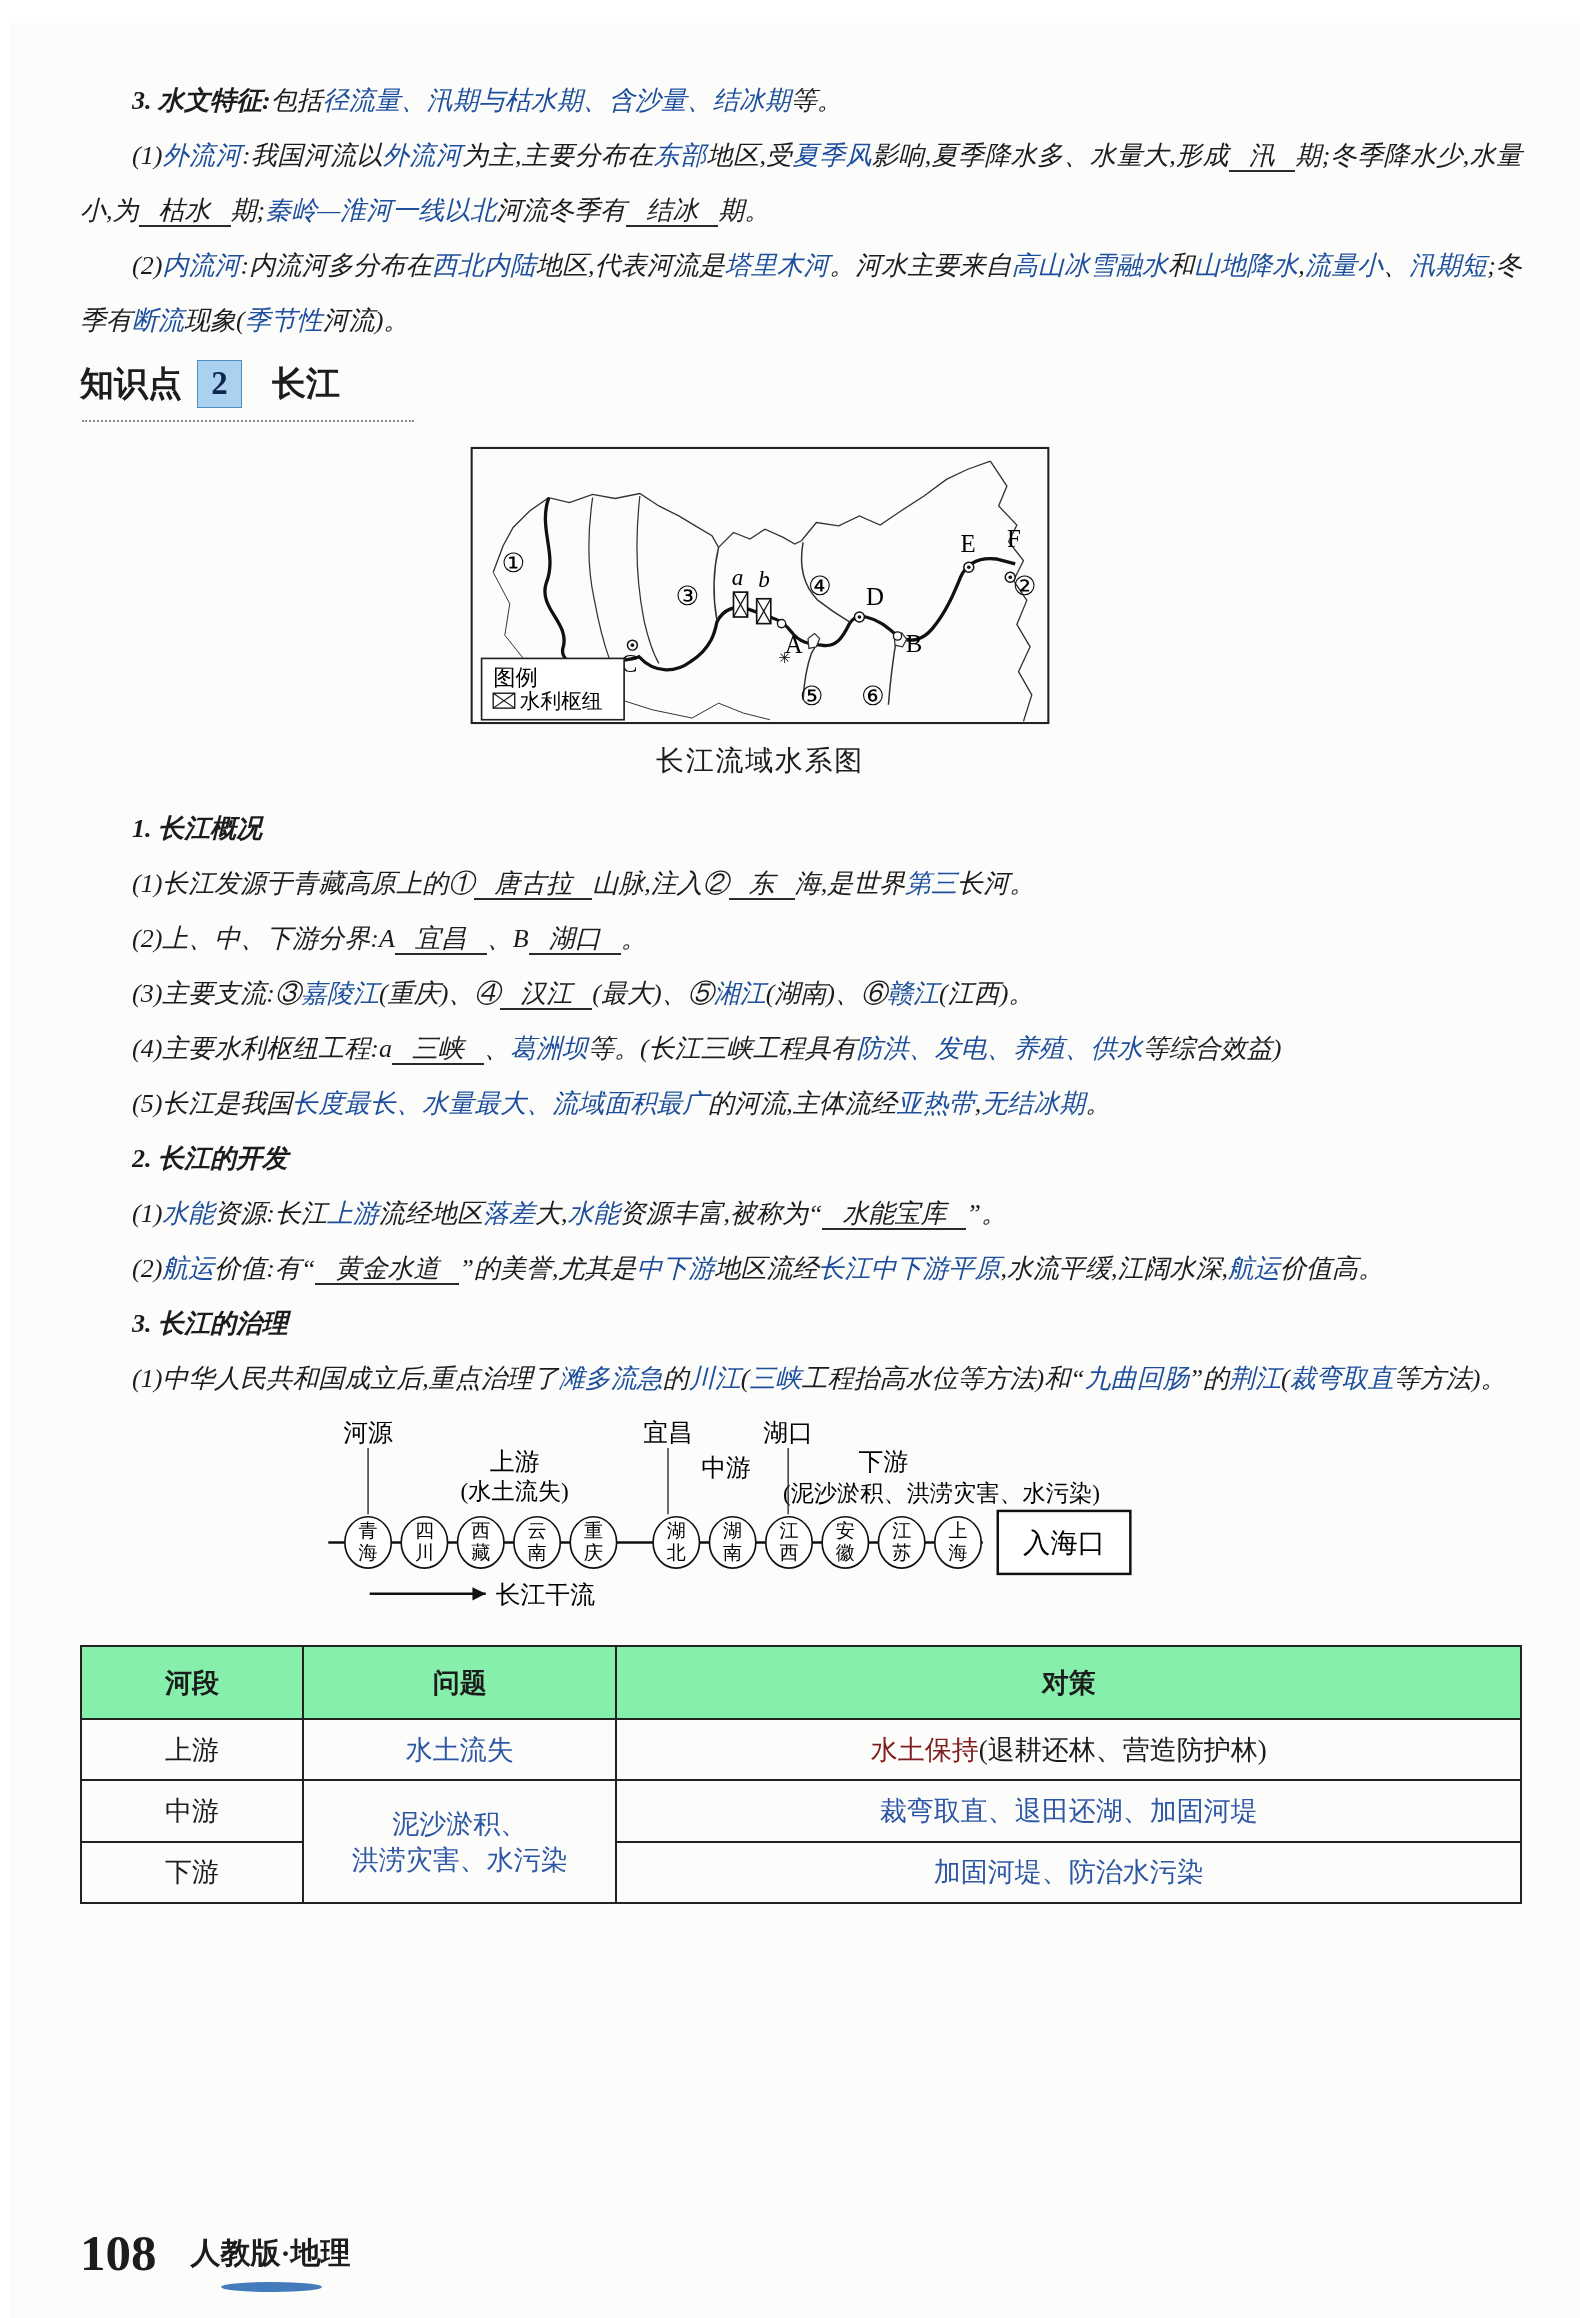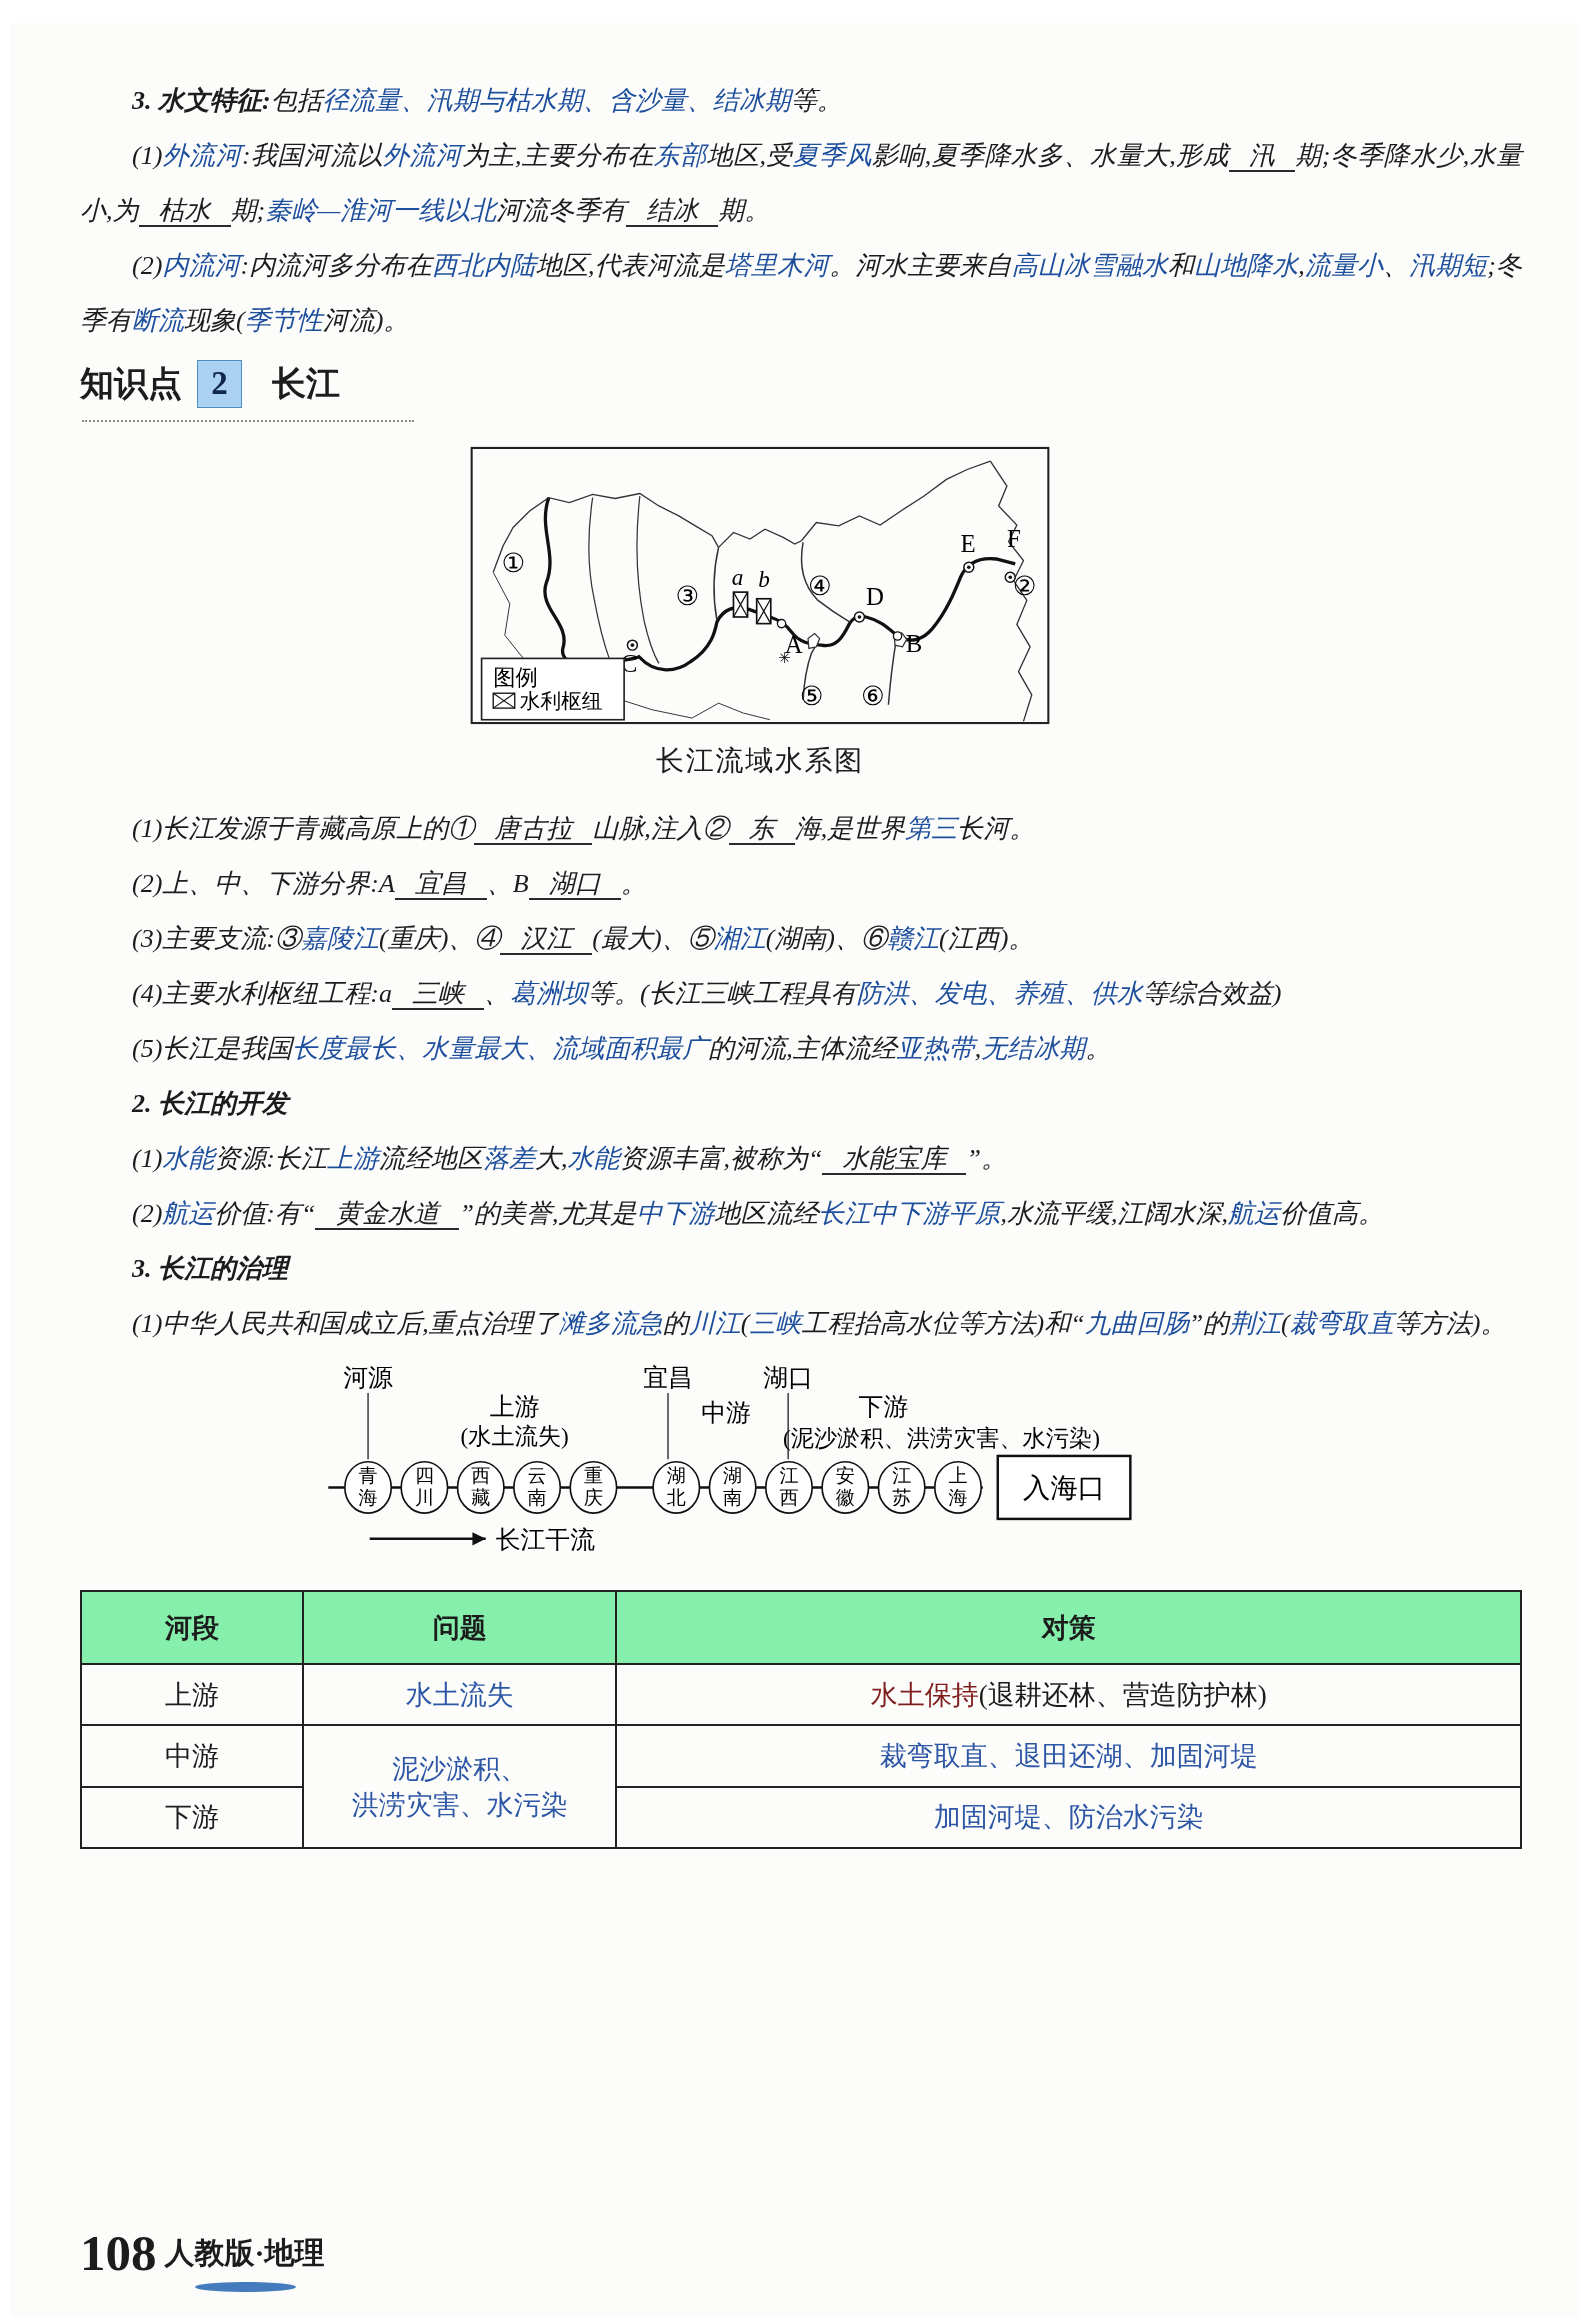--- a/index.html
+++ b/index.html
@@ -23,21 +23,21 @@
   
   .segwrap{margin-left:240px;margin-top:11.6px;margin-bottom:6.6px;width:928px;}
   
   table.tb{border-collapse:collapse;width:1442px;margin-top:28px;font-size:27px;}
   table.tb th,table.tb td{border:2.1px solid #222;text-align:center;padding:11.6px 6.6px;}
   table.tb th{background:#86efac;font-weight:bold;height:48px;}
   .col-reach{width:207px;}
   .col-prob{width:298px;}
   td.c-ans{color:#2d56a5;font-family:"DejaVu Serif","Liberation Serif",serif;}
   
-  .footer{position:absolute;left:70px;top:2205px;display:flex;align-items:flex-end;gap:8px;}
+  .footer{position:absolute;left:70px;top:2205px;display:flex;align-items:flex-end;gap:34px;}
   .pagenum{font-size:51px;font-weight:bold;line-height:1;}
   .edition{font-size:30px;font-weight:bold;padding-bottom:5px;position:relative;}
   .swoosh{position:absolute;left:30px;bottom:-13.3px;width:101px;height:10.8px;background:#2f6db5;border-radius:50%;opacity:.9;}
 </style>
 </head>
 <body>
 
 <div class="page">
 <div class="content">
 
@@ -133,20 +133,21 @@
         <text x="28" y="288" font-size="27">图例</text>
         <rect x="28" y="298" width="26" height="18" fill="#fff" stroke="#111" stroke-width="1.6"></rect>
         <line x1="28" y1="298" x2="54" y2="316" stroke="#111" stroke-width="1.3"></line>
         <line x1="54" y1="298" x2="28" y2="316" stroke="#111" stroke-width="1.3"></line>
         <text x="60" y="316" font-size="25">水利枢纽</text>
       </g>
     </svg>
   </div>
   <div class="figcap">长江流域水系图</div>
 
+  <p class="line"><span class="run run-bold">1. 长江概况</span></p>
   <p class="line"><span class="run">(1)长江发源于青藏高原上的①</span><span class="run run-ans">唐古拉</span><span class="run">山脉,注入②</span><span class="run run-ans">东</span><span class="run">海,是世界</span><span class="run run-blue">第三</span><span class="run">长河。</span></p>
   <p class="line"><span class="run">(2)上、中、下游分界:A</span><span class="run run-ans">宜昌</span><span class="run">、B</span><span class="run run-ans">湖口</span><span class="run">。</span></p>
   <p class="line"><span class="run">(3)主要支流:③</span><span class="run run-blue">嘉陵江</span><span class="run">(重庆)、④</span><span class="run run-ans">汉江</span><span class="run">(最大)、⑤</span><span class="run run-blue">湘江</span><span class="run">(湖南)、⑥</span><span class="run run-blue">赣江</span><span class="run">(江西)。</span></p>
   <p class="line"><span class="run">(4)主要水利枢纽工程:a</span><span class="run run-ans">三峡</span><span class="run">、</span><span class="run run-blue">葛洲坝</span><span class="run">等。(长江三峡工程具有</span><span class="run run-blue">防洪、发电、养殖、供水</span><span class="run">等综合效益)</span></p>
   <p class="line"><span class="run">(5)长江是我国</span><span class="run run-blue">长度最长、水量最大、流域面积最广</span><span class="run">的河流,主体流经</span><span class="run run-blue">亚热带</span><span class="run">,</span><span class="run run-blue">无结冰期</span><span class="run">。</span></p>
   <p class="line"><span class="run run-bold">2. 长江的开发</span></p>
   <p class="line"><span class="run">(1)</span><span class="run run-blue">水能</span><span class="run">资源:长江</span><span class="run run-blue">上游</span><span class="run">流经地区</span><span class="run run-blue">落差</span><span class="run">大,</span><span class="run run-blue">水能</span><span class="run">资源丰富,被称为“</span><span class="run run-ans">水能宝库</span><span class="run">”。</span></p>
   <p class="line"><span class="run">(2)</span><span class="run run-blue">航运</span><span class="run">价值:有“</span><span class="run run-ans">黄金水道</span><span class="run">”的美誉,尤其是</span><span class="run run-blue">中下游</span><span class="run">地区流经</span><span class="run run-blue">长江中下游平原</span><span class="run">,水流平缓,江阔水深,</span><span class="run run-blue">航运</span><span class="run">价值高。</span></p>
   <p class="line"><span class="run run-bold">3. 长江的治理</span></p>
   <p class="line"><span class="run">(1)中华人民共和国成立后,重点治理了</span><span class="run run-blue">滩多流急</span><span class="run">的</span><span class="run run-blue">川江</span><span class="run">(</span><span class="run run-blue">三峡</span><span class="run">工程抬高水位等方法)和“</span><span class="run run-blue">九曲回肠</span><span class="run">”的</span><span class="run run-blue">荆江</span><span class="run">(</span><span class="run run-blue">裁弯取直</span><span class="run">等方法)。</span></p>

